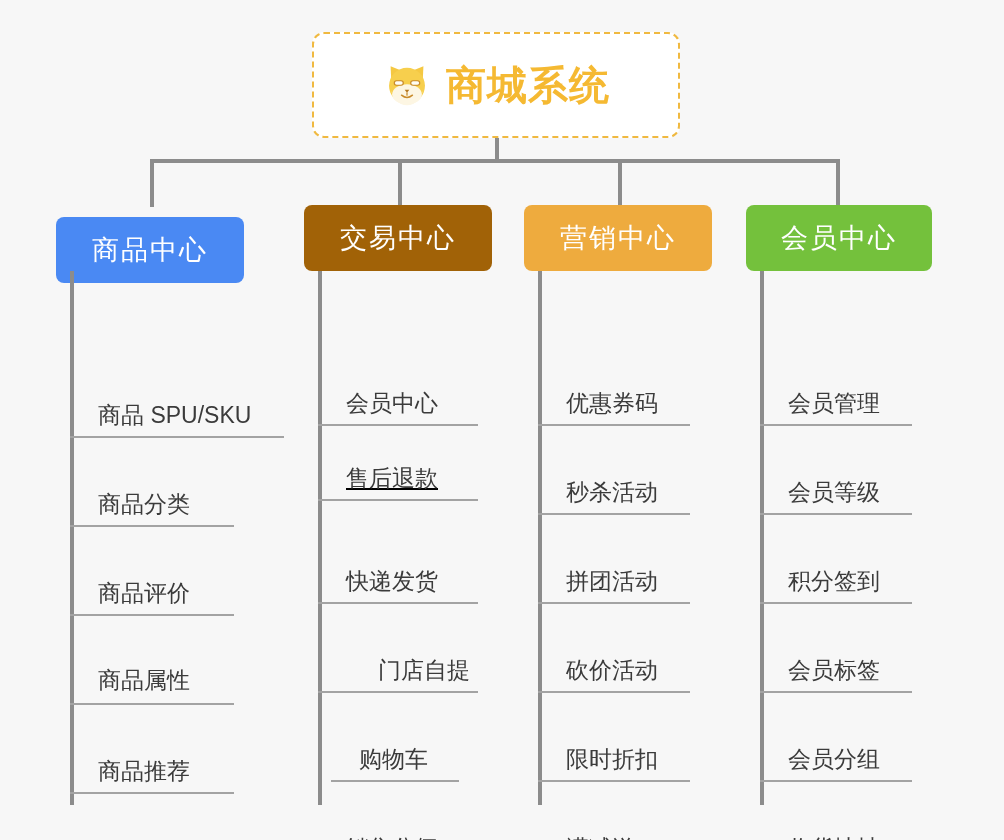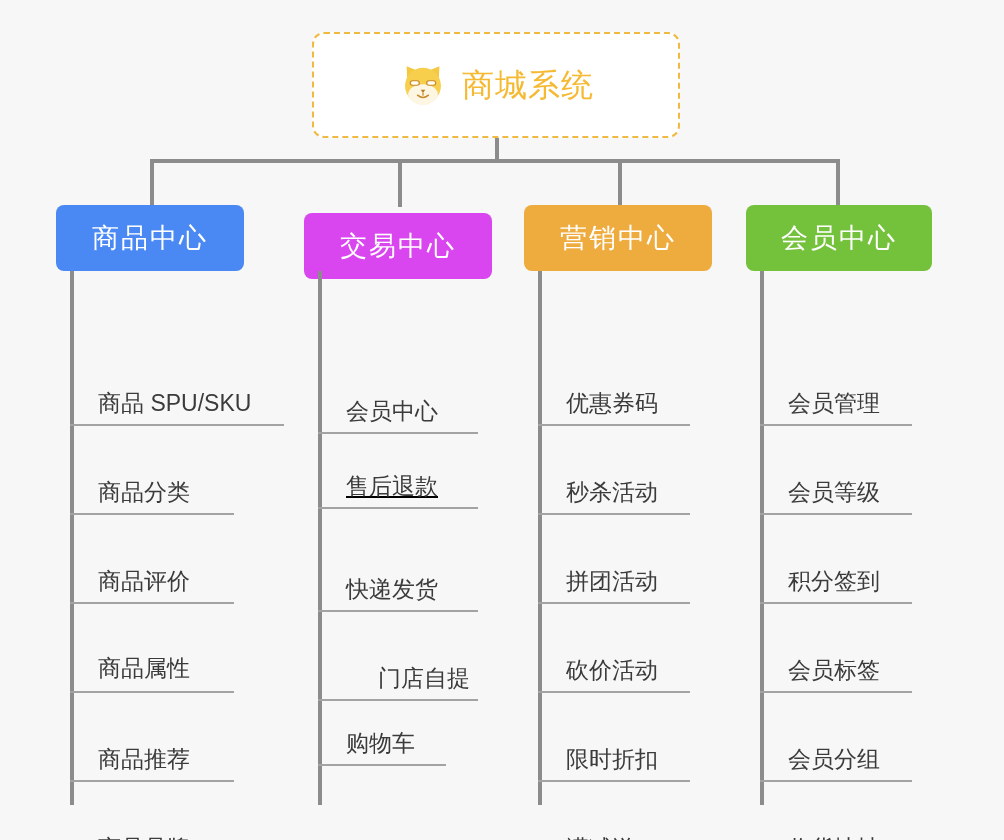--- a/index.html
+++ b/index.html
@@ -38,25 +38,26 @@
     justify-content: center;
     gap: 14px;
   }
   .root-emoji {
     width: 50px;
     height: 50px;
     position: relative;
     flex: 0 0 auto;
   }
   .root-title {
-    font-size: 32px;
+    font-size: 40px;
     line-height: 1;
     color: #f5b932;
     letter-spacing: 1px;
     white-space: nowrap;
+    font-weight: bold;
   }
 
   
   .conn {
     position: absolute;
     background: #8c8c8c;
   }
   .conn-v-root {           
     left: 495px;
     top: 138px;
@@ -155,21 +156,21 @@
   </div>
 
   <div class="conn conn-v-root" style="background: rgb(140, 140, 140);"></div>
   <div class="conn conn-h-bus" style="background: rgb(140, 140, 140);"></div>
   <div class="conn conn-v-drop" style="left: 150px; background: rgb(140, 140, 140);"></div>
   <div class="conn conn-v-drop" style="left: 398px; background: rgb(140, 140, 140);"></div>
   <div class="conn conn-v-drop" style="left: 618px; background: rgb(140, 140, 140);"></div>
   <div class="conn conn-v-drop" style="left: 836px; background: rgb(140, 140, 140);"></div>
 
   <div class="column" style="left:56px;">
-    <div class="col-header" style="width: 188px; background: rgb(74, 137, 243);">
+    <div class="col-header" style="width: 188px; background: rgb(74, 137, 243); margin-top: 12px;">
       <span>商品中心</span>
     </div>
     <div class="col-spine" style="background: rgb(140, 140, 140); height: 534px;"></div>
     <ul class="items">
       <li class="item" style="top: 66px; width: 214px; border-bottom-color: rgb(163, 163, 163);">
           <span class="item-label">商品 SPU/SKU</span>
         </li>
       <li class="item" style="top: 155px; width: 164px; border-bottom-color: rgb(163, 163, 163);">
           <span class="item-label">商品分类</span>
         </li>
@@ -182,38 +183,38 @@
       <li class="item" style="top: 422px; width: 164px; border-bottom-color: rgb(163, 163, 163);">
           <span class="item-label">商品推荐</span>
         </li>
       <li class="item" style="top: 511px; width: 164px; border-bottom-color: rgb(163, 163, 163);">
           <span class="item-label">商品品牌</span>
         </li>
     </ul>
   </div>
 
   <div class="column" style="left:304px;">
-    <div class="col-header" style="width: 188px; background: #d946ef; margin-top: 8px;">
+    <div class="col-header" style="width: 188px; background: #a16207;">
       <span>交易中心</span>
     </div>
     <div class="col-spine" style="background: rgb(140, 140, 140); height: 534px;"></div>
     <ul class="items">
       <li class="item" style="top: 66px; width: 160px; border-bottom-color: rgb(163, 163, 163);">
           <span class="item-label">会员中心</span>
         </li>
       <li class="item" style="top: 141px; width: 160px; border-bottom-color: rgb(163, 163, 163); text-decoration: underline;">
           <span class="item-label">售后退款</span>
         </li>
       <li class="item" style="top: 244px; width: 160px; border-bottom-color: rgb(163, 163, 163);">
           <span class="item-label">快递发货</span>
         </li>
       <li class="item" style="top: 333px; width: 160px; border-bottom-color: rgb(163, 163, 163); padding-left: 32px;">
           <span class="item-label">门店自提</span>
         </li>
-      <li class="item" style="top: 398px; width: 128px; border-bottom-color: rgb(163, 163, 163);">
+      <li class="item" style="top: 422px; width: 128px; border-bottom-color: rgb(163, 163, 163); margin-left: 13px;">
           <span class="item-label">购物车</span>
         </li>
       <li class="item" style="top: 511px; width: 160px; border-bottom-color: rgb(163, 163, 163);">
           <span class="item-label">销售分佣</span>
         </li>
     </ul>
   </div>
 
   <div class="column" style="left:524px;">
     <div class="col-header" style="width: 188px; background: rgb(238, 171, 62);">

